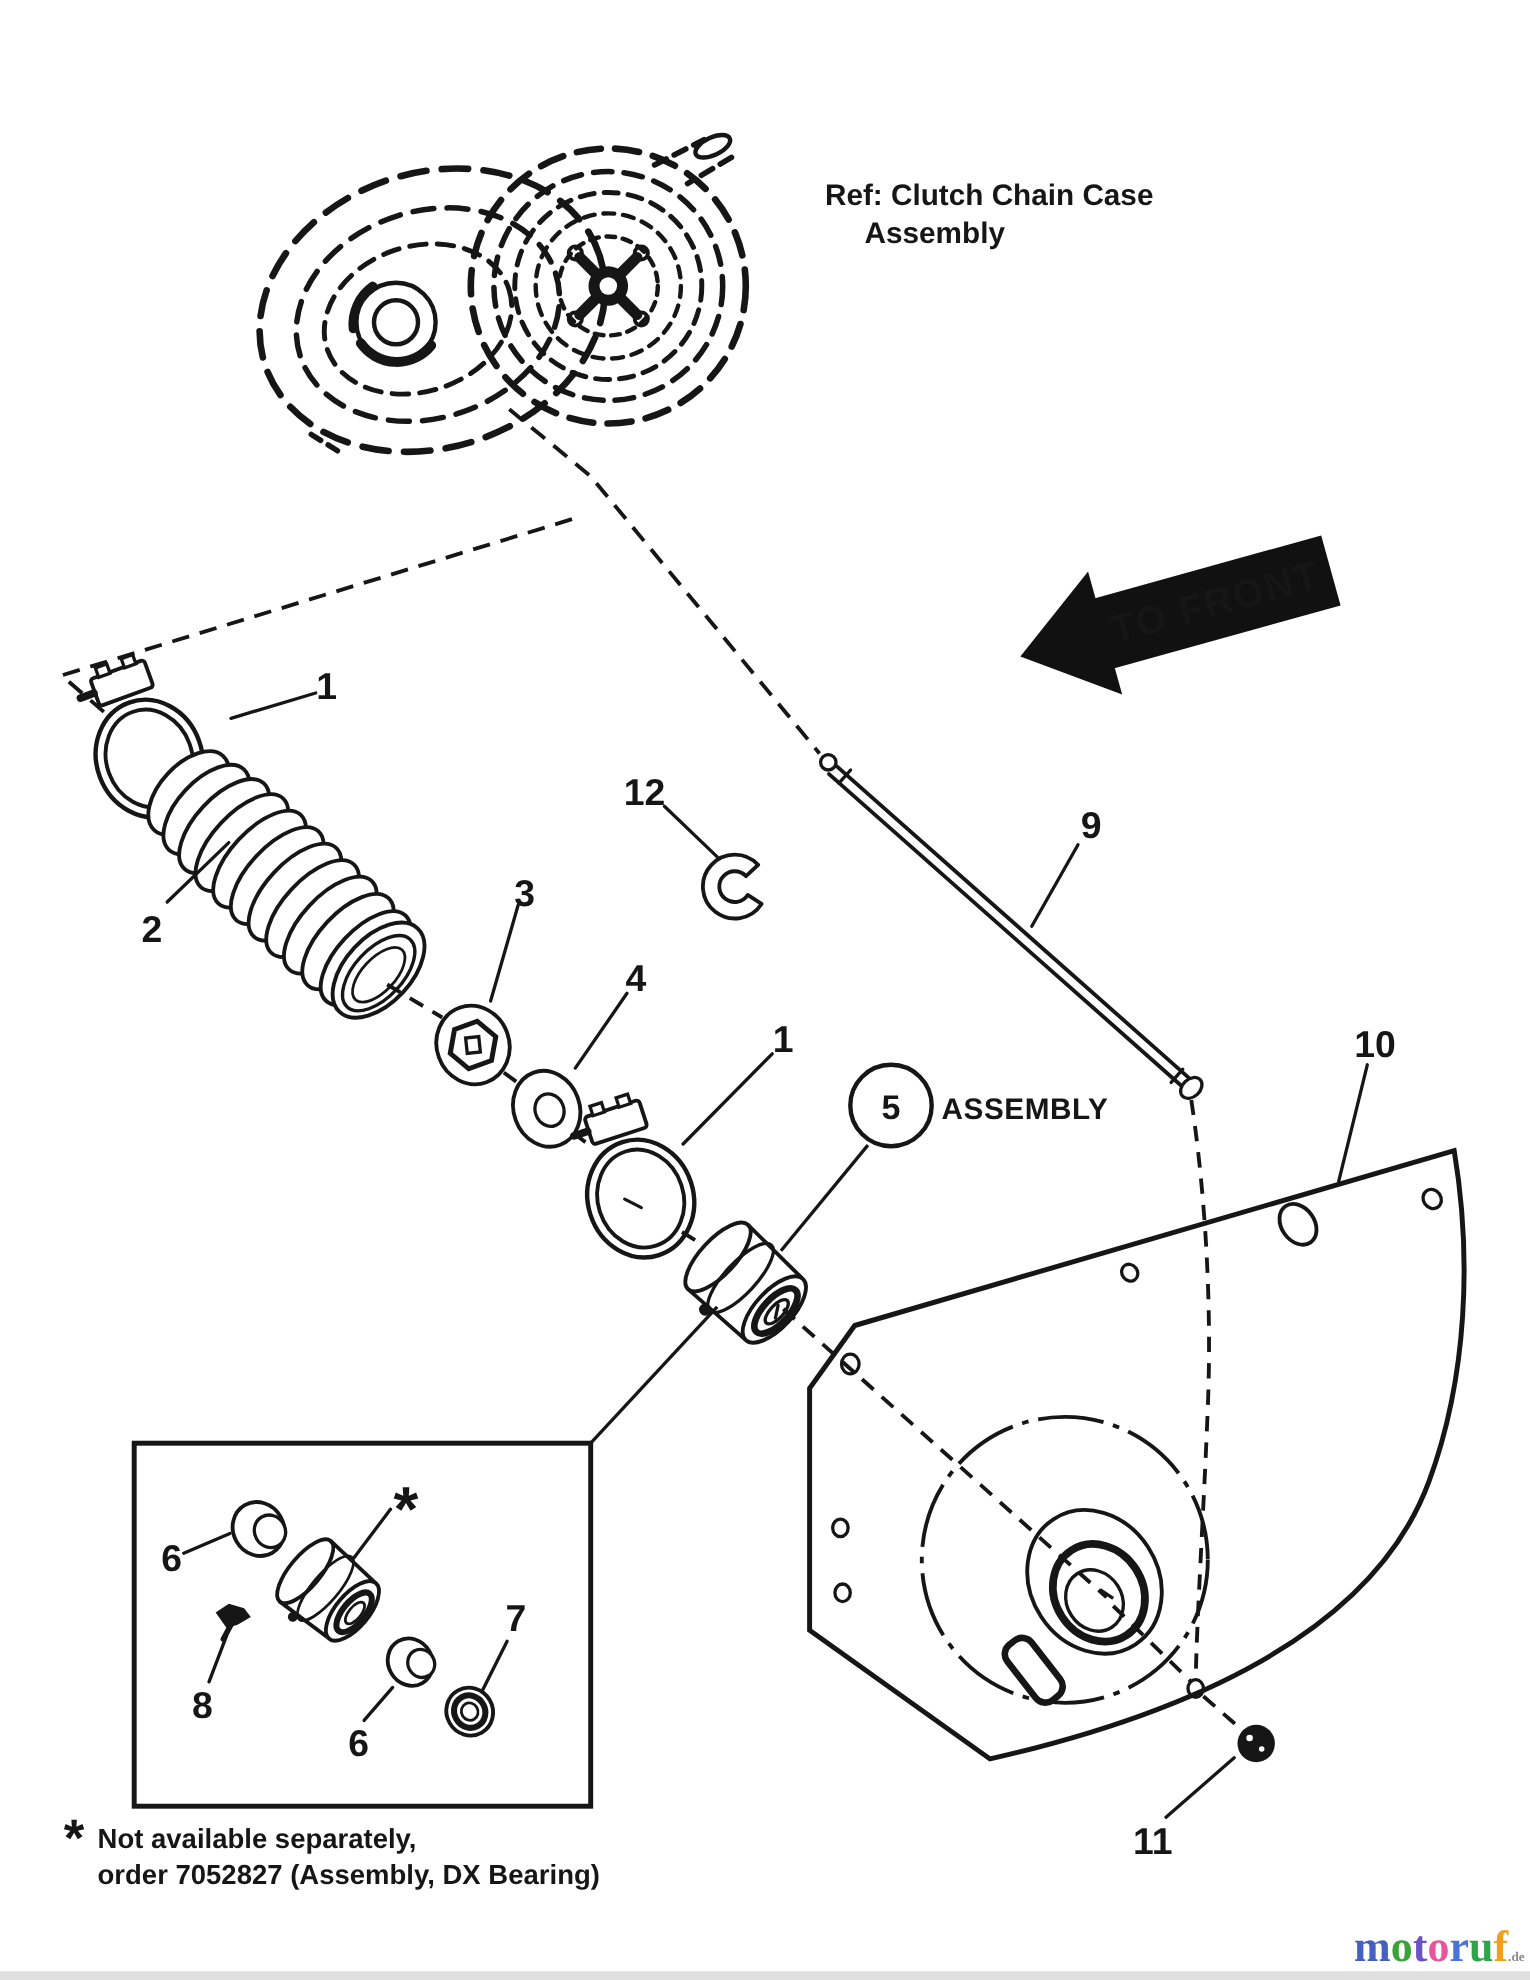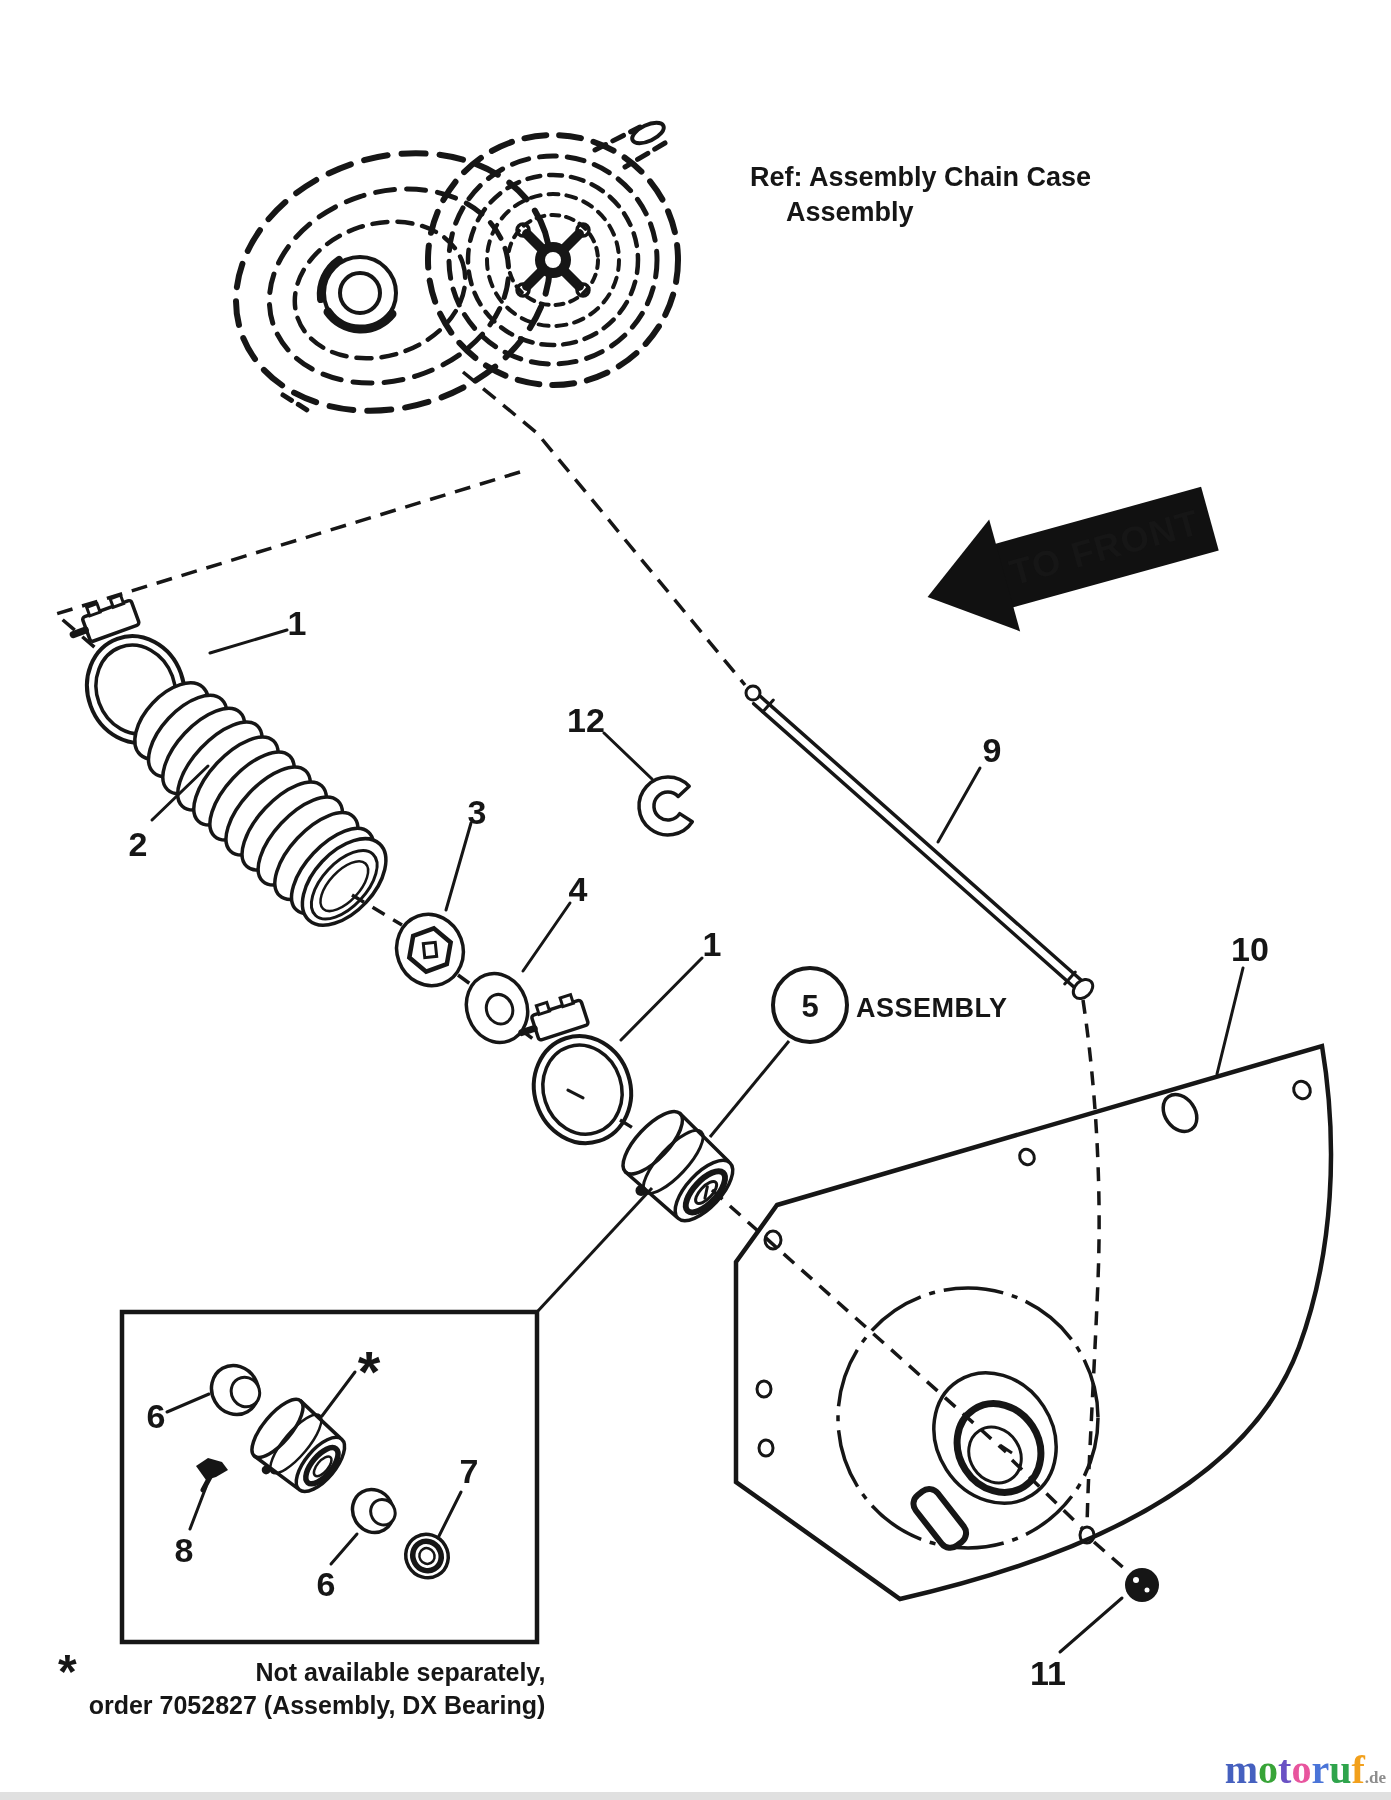--- a/index.html
+++ b/index.html
@@ -5,25 +5,25 @@
   html,body{margin:0;padding:0;background:#ffffff;}
   .canvas{position:relative;width:1391px;height:1800px;background:#ffffff;overflow:hidden;
           font-family:"Liberation Sans",sans-serif;color:#161616;}
   svg{position:absolute;left:0;top:0;}
   svg text{font-family:"Liberation Sans",sans-serif;font-weight:bold;fill:#161616;}
   .ref-note{position:absolute;left:750px;top:160px;width:360px;
             font-size:27px;font-weight:bold;line-height:1.28;}
   .ref-note .indent{padding-left:36px;}
   .footnote{position:absolute;left:58px;top:1650px;display:flex;align-items:flex-start;gap:12px;}
   .footnote .marker{font-size:48px;font-weight:bold;line-height:0.9;}
-  .footnote .lines{font-size:25px;font-weight:bold;line-height:1.32;padding-top:6px;text-align:right;}
+  .footnote .lines{font-size:25px;font-weight:bold;line-height:1.32;padding-top:6px;}
   .watermark{position:absolute;left:1222px;top:1750px;width:164px;text-align:right;
              font-family:"Liberation Serif",serif;font-weight:bold;font-size:40px;line-height:1;
              white-space:nowrap;}
-  .watermark .suffix{font-size:17px;font-weight:bold;}
+  .watermark .suffix{font-size:12px;font-weight:bold;}
   .bottom-edge{position:absolute;left:0;top:1792px;width:1391px;height:8px;background:#e0e0e0;}
 </style>
 </head>
 <body>
 
 <div class="canvas">
 
 <svg width="1391" height="1800" viewBox="0 0 1391 1800">
 
   <g stroke="#161616" fill="none" stroke-linecap="round">
@@ -244,21 +244,21 @@
   <text x="1250" y="961" text-anchor="middle" font-size="34">10</text>
   <text x="1048" y="1685" text-anchor="middle" font-size="34">11</text>
   <text x="156" y="1428" text-anchor="middle" font-size="34">6</text>
   <text x="369" y="1392" text-anchor="middle" font-size="58">*</text>
   <text x="184" y="1562" text-anchor="middle" font-size="34">8</text>
   <text x="326" y="1596" text-anchor="middle" font-size="34">6</text>
   <text x="469" y="1483" text-anchor="middle" font-size="34">7</text>
 </svg>
 
   <div class="ref-note">
-    <div>Ref: Assembly Chain Case</div>
+    <div>Ref: Clutch Chain Case</div>
     <div class="indent">Assembly</div>
   </div>
 
   <div class="footnote">
     <span class="marker">*</span>
     <div class="lines">
       <div>Not available separately,</div>
       <div>order 7052827 (Assembly, DX Bearing)</div>
     </div>
   </div>

